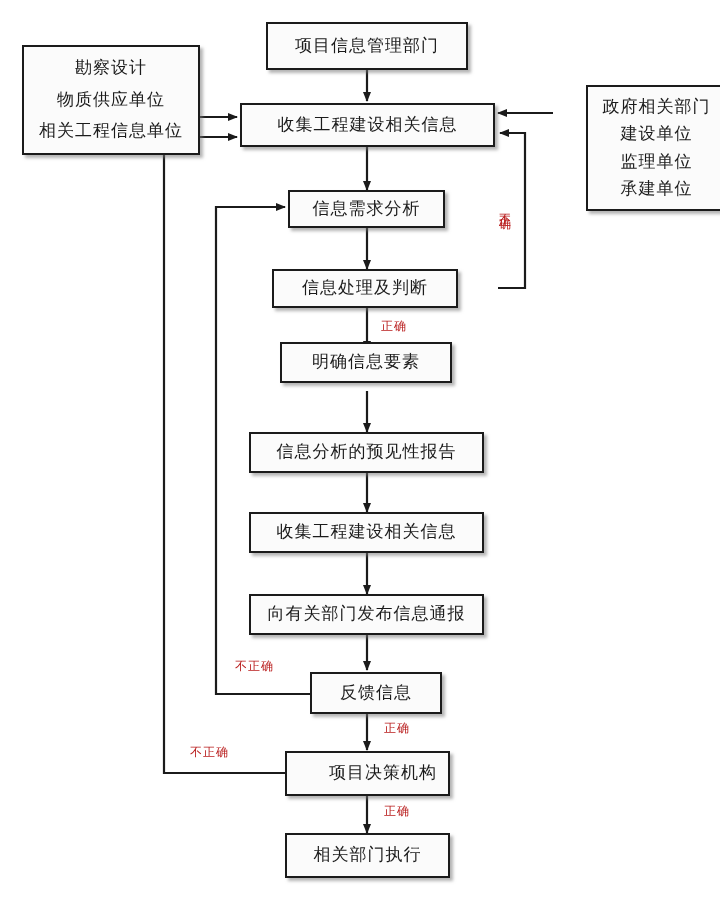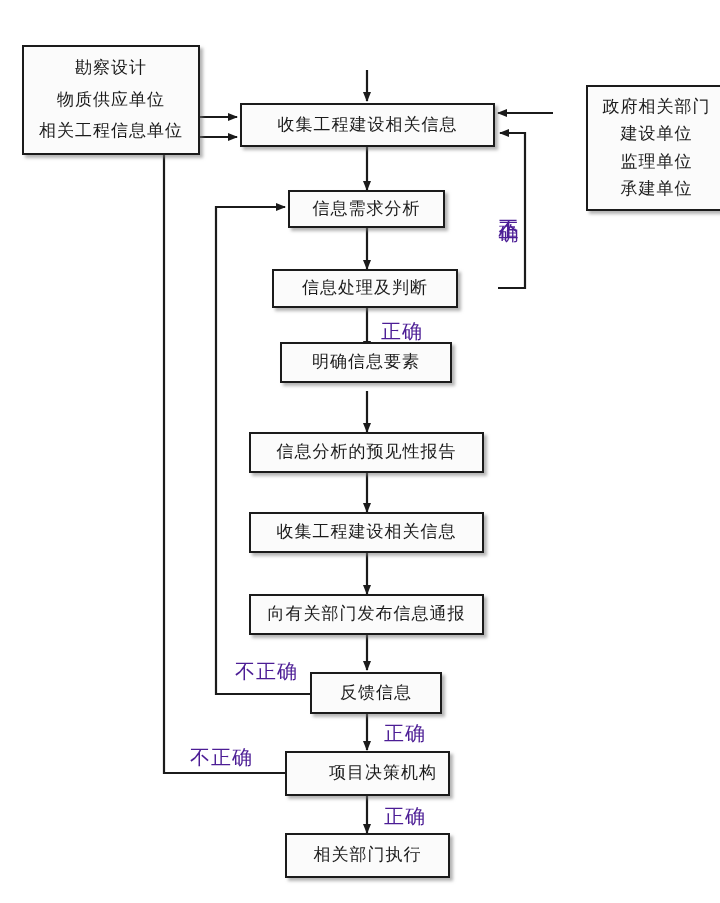--- a/index.html
+++ b/index.html
@@ -46,22 +46,22 @@
   .node .line {
     display: block;
     white-space: nowrap;
   }
   .node.multi {
     justify-content: space-around;
     padding: 6px 0;
   }
   .edge-label {
     position: absolute;
-    font-size: 20px;
-    color: #4c1d95;
+    font-size: 12px;
+    color: #b91c1c;
     letter-spacing: 1px;
     white-space: nowrap;
     z-index: 3;
   }
   .edge-label.vertical {
     writing-mode: vertical-rl;
     text-orientation: upright;
     letter-spacing: 2px;
     white-space: nowrap;
   }
@@ -104,20 +104,23 @@
       <path d="M367,796 L367,833"></path>
 
       <path d="M498,288 L525,288 L525,133 L500,133"></path>
 
       <path d="M310,694 L216,694 L216,207 L285,207"></path>
 
       <path d="M285,773 L164,773 L164,137 L237,137"></path>
     </g>
   </svg>
 
+  <div class="node" style="left:266px; top:22px; width:202px; height:48px;">
+    <span class="line">项目信息管理部门</span>
+  </div>
 
   <div class="node multi" style="left:22px; top:45px; width:178px; height:110px;">
     <span class="line">勘察设计</span>
     <span class="line">物质供应单位</span>
     <span class="line">相关工程信息单位</span>
   </div>
 
   <div class="node multi" style="left:553px; top:85px; width:141px; height:126px;margin-left:33px;">
     <span class="line">政府相关部门</span>
     <span class="line">建设单位</span>

